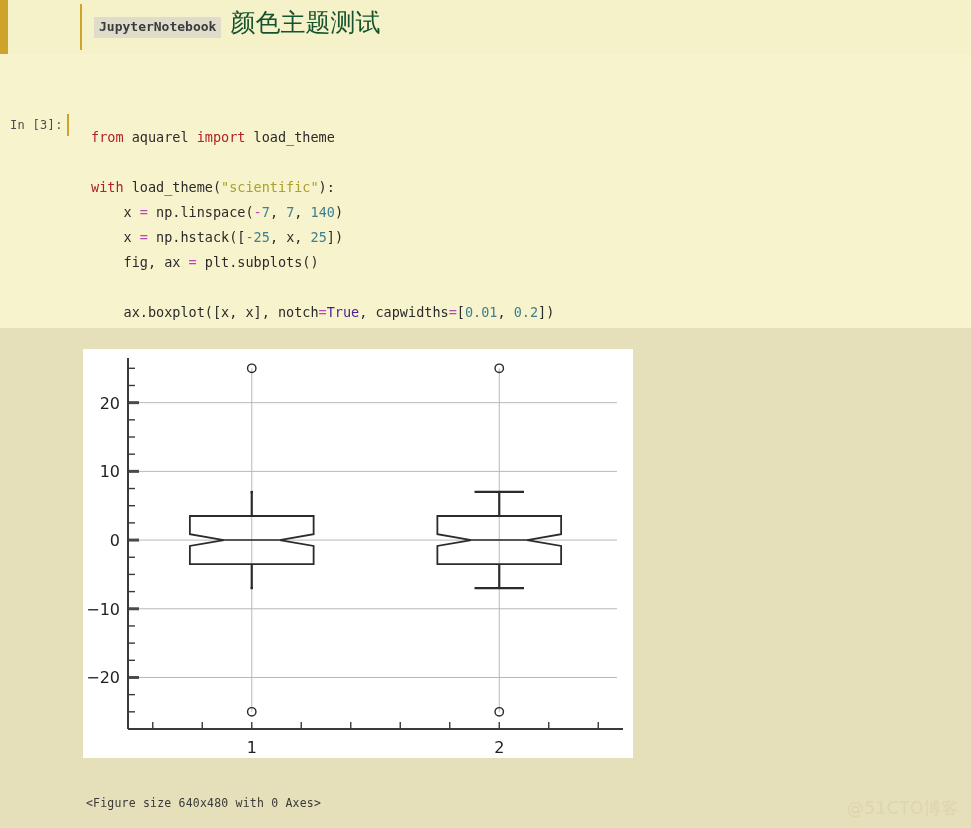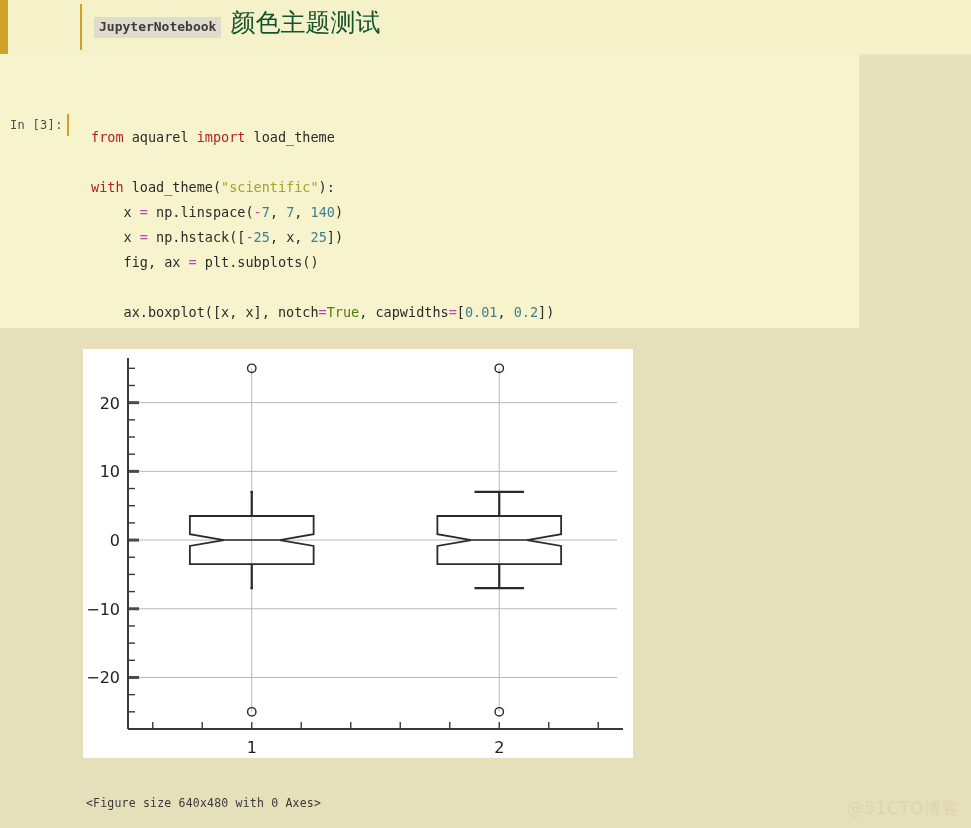--- a/index.html
+++ b/index.html
@@ -51,21 +51,21 @@
 
   .title-underline {
     position: absolute; left: 0; top: 54px;
     width: 971px; height: 2px;
     background: #e8e3c2;
   }
 
   
   .code-cell {
     position: relative;
-    width: 859px; height: 274px;
+    width: 971px; height: 274px;
     background: #f6f3cd;
   }
   .in-prompt {
     position: absolute; left: 10px; top: 64px;
     font-family: "DejaVu Sans Mono", monospace;
     font-size: 12px;
     color: #4d4d4d;
     letter-spacing: 0.3px;
   }
   .code-gutter-line {
@@ -76,21 +76,21 @@
   .code-body {
     position: absolute; left: 79px; top: 71px;
     font-family: "DejaVu Sans Mono", monospace;
     font-size: 13.5px;
     line-height: 25px;
     white-space: pre;
     color: #2b2b2b;
     margin-left: 12px;
   }
   .kw   { color: #b22222; }
-  .kw2  { color: #4d7c0f; }
+  .kw2  { color: #4c1d95; }
   .str  { color: #a9a12c; }
   .num  { color: #3f7f8f; }
   .op   { color: #bb44bb; }
   .plain{ color: #2b2b2b; }
 
   
   .output-area {
     position: relative;
     width: 971px; height: 500px;
     background: #e5dfba;

